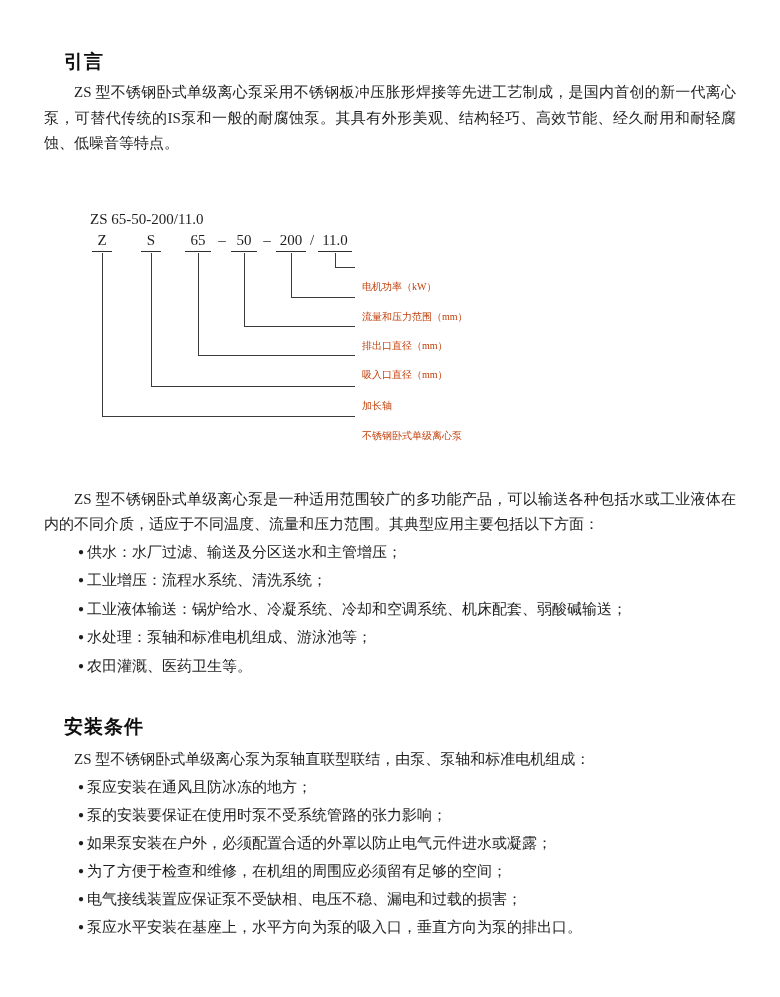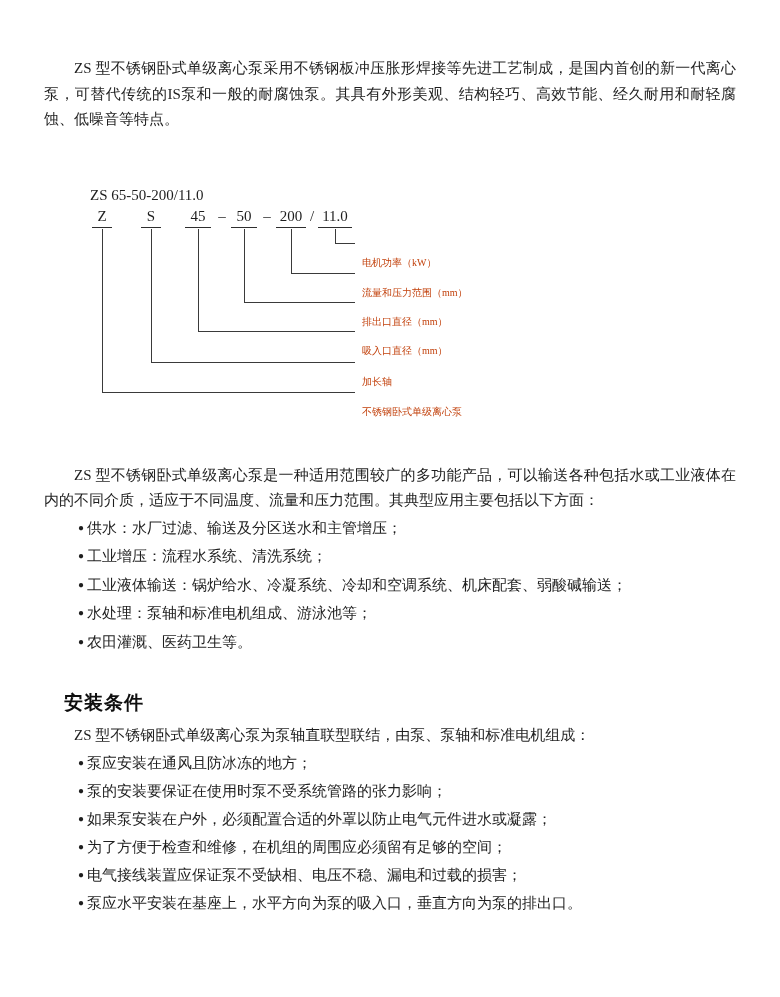--- a/index.html
+++ b/index.html
@@ -65,31 +65,32 @@
   .dl3{top:134px;}
   .dl4{top:165px;}
   .dl5{top:195px;text-align:right;}
 </style>
 </head>
 <body>
 
 <div class="page">
 
   <div class="sec sec-intro">
+    <h2 class="sec-heading">引言</h2>
     <p class="para">ZS 型不锈钢卧式单级离心泵采用不锈钢板冲压胀形焊接等先进工艺制成，是国内首创的新一代离心泵，可替代传统的IS泵和一般的耐腐蚀泵。其具有外形美观、结构轻巧、高效节能、经久耐用和耐轻腐蚀、低噪音等特点。</p>
   </div>
 
   <div class="sec sec-model">
 
     <div class="diagram">
       <span class="model-full">ZS 65-50-200/11.0</span>
 
       <span class="tok u tok-z">Z</span>
       <span class="tok u tok-s">S</span>
-      <span class="tok u tok-65">45</span>
+      <span class="tok u tok-65">65</span>
       <span class="tok tok-d1">–</span>
       <span class="tok u tok-50">50</span>
       <span class="tok tok-d2">–</span>
       <span class="tok u tok-200">200</span>
       <span class="tok tok-sl">/</span>
       <span class="tok u tok-110">11.0</span>
 
       <div class="conn c0"></div>
       <div class="conn c1"></div>
       <div class="conn c2"></div>

